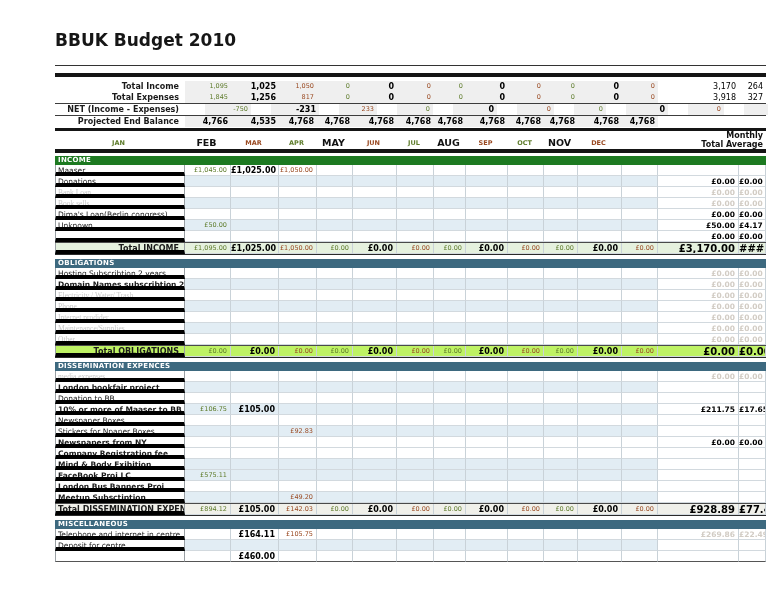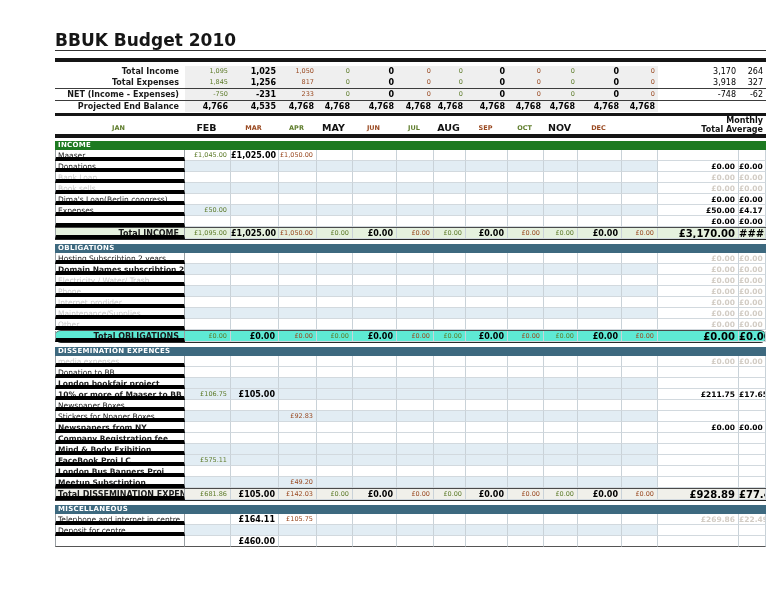--- a/index.html
+++ b/index.html
@@ -1,30 +1,30 @@
 <!DOCTYPE html>
 <html style="--green-col: #5e7c2b; --red-col: #9a4a22; --income-header-bg: #1d7a21; --section-header-bg: #3d697f; --income-total-bg: #e5f1de; --total-row-bg: #f0f0ea; --band-bg: #e2edf4; --summary-bg: #efefef; --faint-col: #d2ccc4; --gray-label-col: #c8c8c8; --sb-cell-bg: #e7edf3;"><head>
 <meta charset="utf-8">
 <style>
   html,body { margin:0; padding:0; background:#ffffff; }
   body { width:768px; height:593px; overflow:hidden; font-family:"DejaVu Sans", sans-serif; color:#111; }
   .sheet { margin:30px 0 0 55px; width:711px; }
 
-  .title { font-size:17px; font-weight:bold; color:#161616; padding-bottom:0; border-bottom:1.5px solid #333; }
+  .title { font-size:17px; font-weight:bold; color:#161616; padding-bottom:15px; border-bottom:1.5px solid #333; }
   .rule-thick { height:3.5px; background:#151515; margin-top:7px; }
   .rule-thick.below-months { margin-top:0; }
 
   .grid-row { display:grid; grid-template-columns:130px 46px 48px 38px 36px 44px 37px 32px 42px 36px 34px 44px 36px 81px 27px; height:11px; line-height:11px; }
   .cell { text-align:right; padding-right:3px; white-space:nowrap; overflow:hidden; box-sizing:border-box; }
 
   
   .summary { margin-top:4px; }
   .slabel { font-size:8px; font-weight:bold; color:#1a1a1a; padding-right:6px; }
   .sumbg { background:var(--summary-bg,#efefef); }
-  .netrow { border-top:1.7px solid #3c3c3c; border-bottom:1.7px solid #3c3c3c; }
+  .netrow { border-top:1.7px solid #3c3c3c; border-bottom:1.7px solid #3c3c3c;gap:20px; }
   .sbval { font-size:8px; font-weight:bold; background:var(--sb-cell-bg,#e7edf3); border:1px solid #777; line-height:9px; }
   .sv { font-size:8px; color:#000; }
   .svh { font-weight:bold; }
 
   .v  { font-size:6.5px; }
   .g  { color:var(--green-col,#5e7c2b); }
   .r  { color:var(--red-col,#9a4a22); }
   .bc { font-size:8px; font-weight:bold; color:#000; }
 
   
@@ -37,21 +37,21 @@
   .sections { margin-top:3px; }
   .section { margin-bottom:4px; }
   .secbar { height:9px; line-height:9px; color:#fff; font-size:7px; font-weight:bold; padding-left:3px; letter-spacing:.3px; }
   .secbar.green { background:var(--income-header-bg,#1d7a21); }
   .secbar.teal  { background:var(--section-header-bg,#3d697f); }
 
   .drow .cell { border-right:1px solid #c9d2d8; border-bottom:1px solid #d2d9de; }
   .drow .lbl  { border-right:1px solid #9aa0a4; border-left:1px solid #9aa0a4; border-bottom:4px solid #000000; }
   .lbl { font-size:7.5px; color:#1a1a1a; text-align:left; padding-left:2px; }
   .lbl.bold { font-weight:bold; }
-  .lbl.gray { color:var(--gray-label-col,#c8c8c8); }
+  .lbl.gray { color:var(--gray-label-col,#c8c8c8);font-family:Liberation Serif, serif; }
   .drow.band .mcell { background:var(--band-bg,#e2edf4); }
   .tv { font-size:7.5px; font-weight:bold; color:#000; }
   .faint { color:var(--faint-col,#d2ccc4) !important; }
 
   .trow { border-top:1px solid #4a4a4a; border-bottom:1.7px solid #2a2a2a; }
   .trow .lbl { font-weight:bold; font-size:8px; }
   .trow .lbl.ralign { text-align:right; padding-right:5px; }
   .trow .tv { font-size:10px; }
   .endrow .cell { border-bottom:1.3px solid #555; }
 </style>
@@ -240,21 +240,21 @@
           <div class="cell mcell v g"></div>
           <div class="cell mcell bc"></div>
           <div class="cell mcell v r"></div>
           <div class="cell mcell v g"></div>
           <div class="cell mcell bc"></div>
           <div class="cell mcell v r"></div>
           <div class="cell tv">£0.00</div>
           <div class="cell tv">£0.00</div>
         </div>
         <div class="grid-row drow band">
-          <div class="cell lbl">Expenses</div>
+          <div class="cell lbl">Unknown</div>
           <div class="cell mcell v g">£50.00</div>
           <div class="cell mcell bc"></div>
           <div class="cell mcell v r"></div>
           <div class="cell mcell v g"></div>
           <div class="cell mcell bc"></div>
           <div class="cell mcell v r"></div>
           <div class="cell mcell v g"></div>
           <div class="cell mcell bc"></div>
           <div class="cell mcell v r"></div>
           <div class="cell mcell v g"></div>
@@ -412,21 +412,21 @@
           <div class="cell mcell v r"></div>
           <div class="cell mcell v g"></div>
           <div class="cell mcell bc"></div>
           <div class="cell mcell v r"></div>
           <div class="cell mcell v g"></div>
           <div class="cell mcell bc"></div>
           <div class="cell mcell v r"></div>
           <div class="cell tv faint">£0.00</div>
           <div class="cell tv faint">£0.00</div>
         </div>
-        <div class="grid-row drow trow" style="background: #5eead4; border-radius: 6px;">
+        <div class="grid-row drow trow" style="background: #bef264;">
           <div class="cell lbl ralign">Total OBLIGATIONS</div>
           <div class="cell v g">£0.00</div>
           <div class="cell bc">£0.00</div>
           <div class="cell v r">£0.00</div>
           <div class="cell v g">£0.00</div>
           <div class="cell bc">£0.00</div>
           <div class="cell v r">£0.00</div>
           <div class="cell v g">£0.00</div>
           <div class="cell bc">£0.00</div>
           <div class="cell v r">£0.00</div>
@@ -449,39 +449,39 @@
           <div class="cell mcell v r"></div>
           <div class="cell mcell v g"></div>
           <div class="cell mcell bc"></div>
           <div class="cell mcell v r"></div>
           <div class="cell mcell v g"></div>
           <div class="cell mcell bc"></div>
           <div class="cell mcell v r"></div>
           <div class="cell tv faint">£0.00</div>
           <div class="cell tv faint">£0.00</div>
         </div>
+        <div class="grid-row drow band">
+          <div class="cell lbl bold">London bookfair project</div>
+          <div class="cell mcell v g"></div>
+          <div class="cell mcell bc"></div>
+          <div class="cell mcell v r"></div>
+          <div class="cell mcell v g"></div>
+          <div class="cell mcell bc"></div>
+          <div class="cell mcell v r"></div>
+          <div class="cell mcell v g"></div>
+          <div class="cell mcell bc"></div>
+          <div class="cell mcell v r"></div>
+          <div class="cell mcell v g"></div>
+          <div class="cell mcell bc"></div>
+          <div class="cell mcell v r"></div>
+          <div class="cell tv"></div>
+          <div class="cell tv"></div>
+        </div>
         <div class="grid-row drow">
           <div class="cell lbl">Donation to BB</div>
-          <div class="cell mcell v g"></div>
-          <div class="cell mcell bc"></div>
-          <div class="cell mcell v r"></div>
-          <div class="cell mcell v g"></div>
-          <div class="cell mcell bc"></div>
-          <div class="cell mcell v r"></div>
-          <div class="cell mcell v g"></div>
-          <div class="cell mcell bc"></div>
-          <div class="cell mcell v r"></div>
-          <div class="cell mcell v g"></div>
-          <div class="cell mcell bc"></div>
-          <div class="cell mcell v r"></div>
-          <div class="cell tv"></div>
-          <div class="cell tv"></div>
-        </div>
-        <div class="grid-row drow band">
-          <div class="cell lbl bold">London bookfair project</div>
           <div class="cell mcell v g"></div>
           <div class="cell mcell bc"></div>
           <div class="cell mcell v r"></div>
           <div class="cell mcell v g"></div>
           <div class="cell mcell bc"></div>
           <div class="cell mcell v r"></div>
           <div class="cell mcell v g"></div>
           <div class="cell mcell bc"></div>
           <div class="cell mcell v r"></div>
           <div class="cell mcell v g"></div>
@@ -638,21 +638,21 @@
           <div class="cell mcell bc"></div>
           <div class="cell mcell v r"></div>
           <div class="cell mcell v g"></div>
           <div class="cell mcell bc"></div>
           <div class="cell mcell v r"></div>
           <div class="cell tv"></div>
           <div class="cell tv"></div>
         </div>
         <div class="grid-row drow trow" style="background: rgb(240, 240, 234);">
           <div class="cell lbl">Total DISSEMINATION EXPENCES</div>
-          <div class="cell v g">£681.86</div>
+          <div class="cell v g">£894.12</div>
           <div class="cell bc">£105.00</div>
           <div class="cell v r">£142.03</div>
           <div class="cell v g">£0.00</div>
           <div class="cell bc">£0.00</div>
           <div class="cell v r">£0.00</div>
           <div class="cell v g">£0.00</div>
           <div class="cell bc">£0.00</div>
           <div class="cell v r">£0.00</div>
           <div class="cell v g">£0.00</div>
           <div class="cell bc">£0.00</div>

